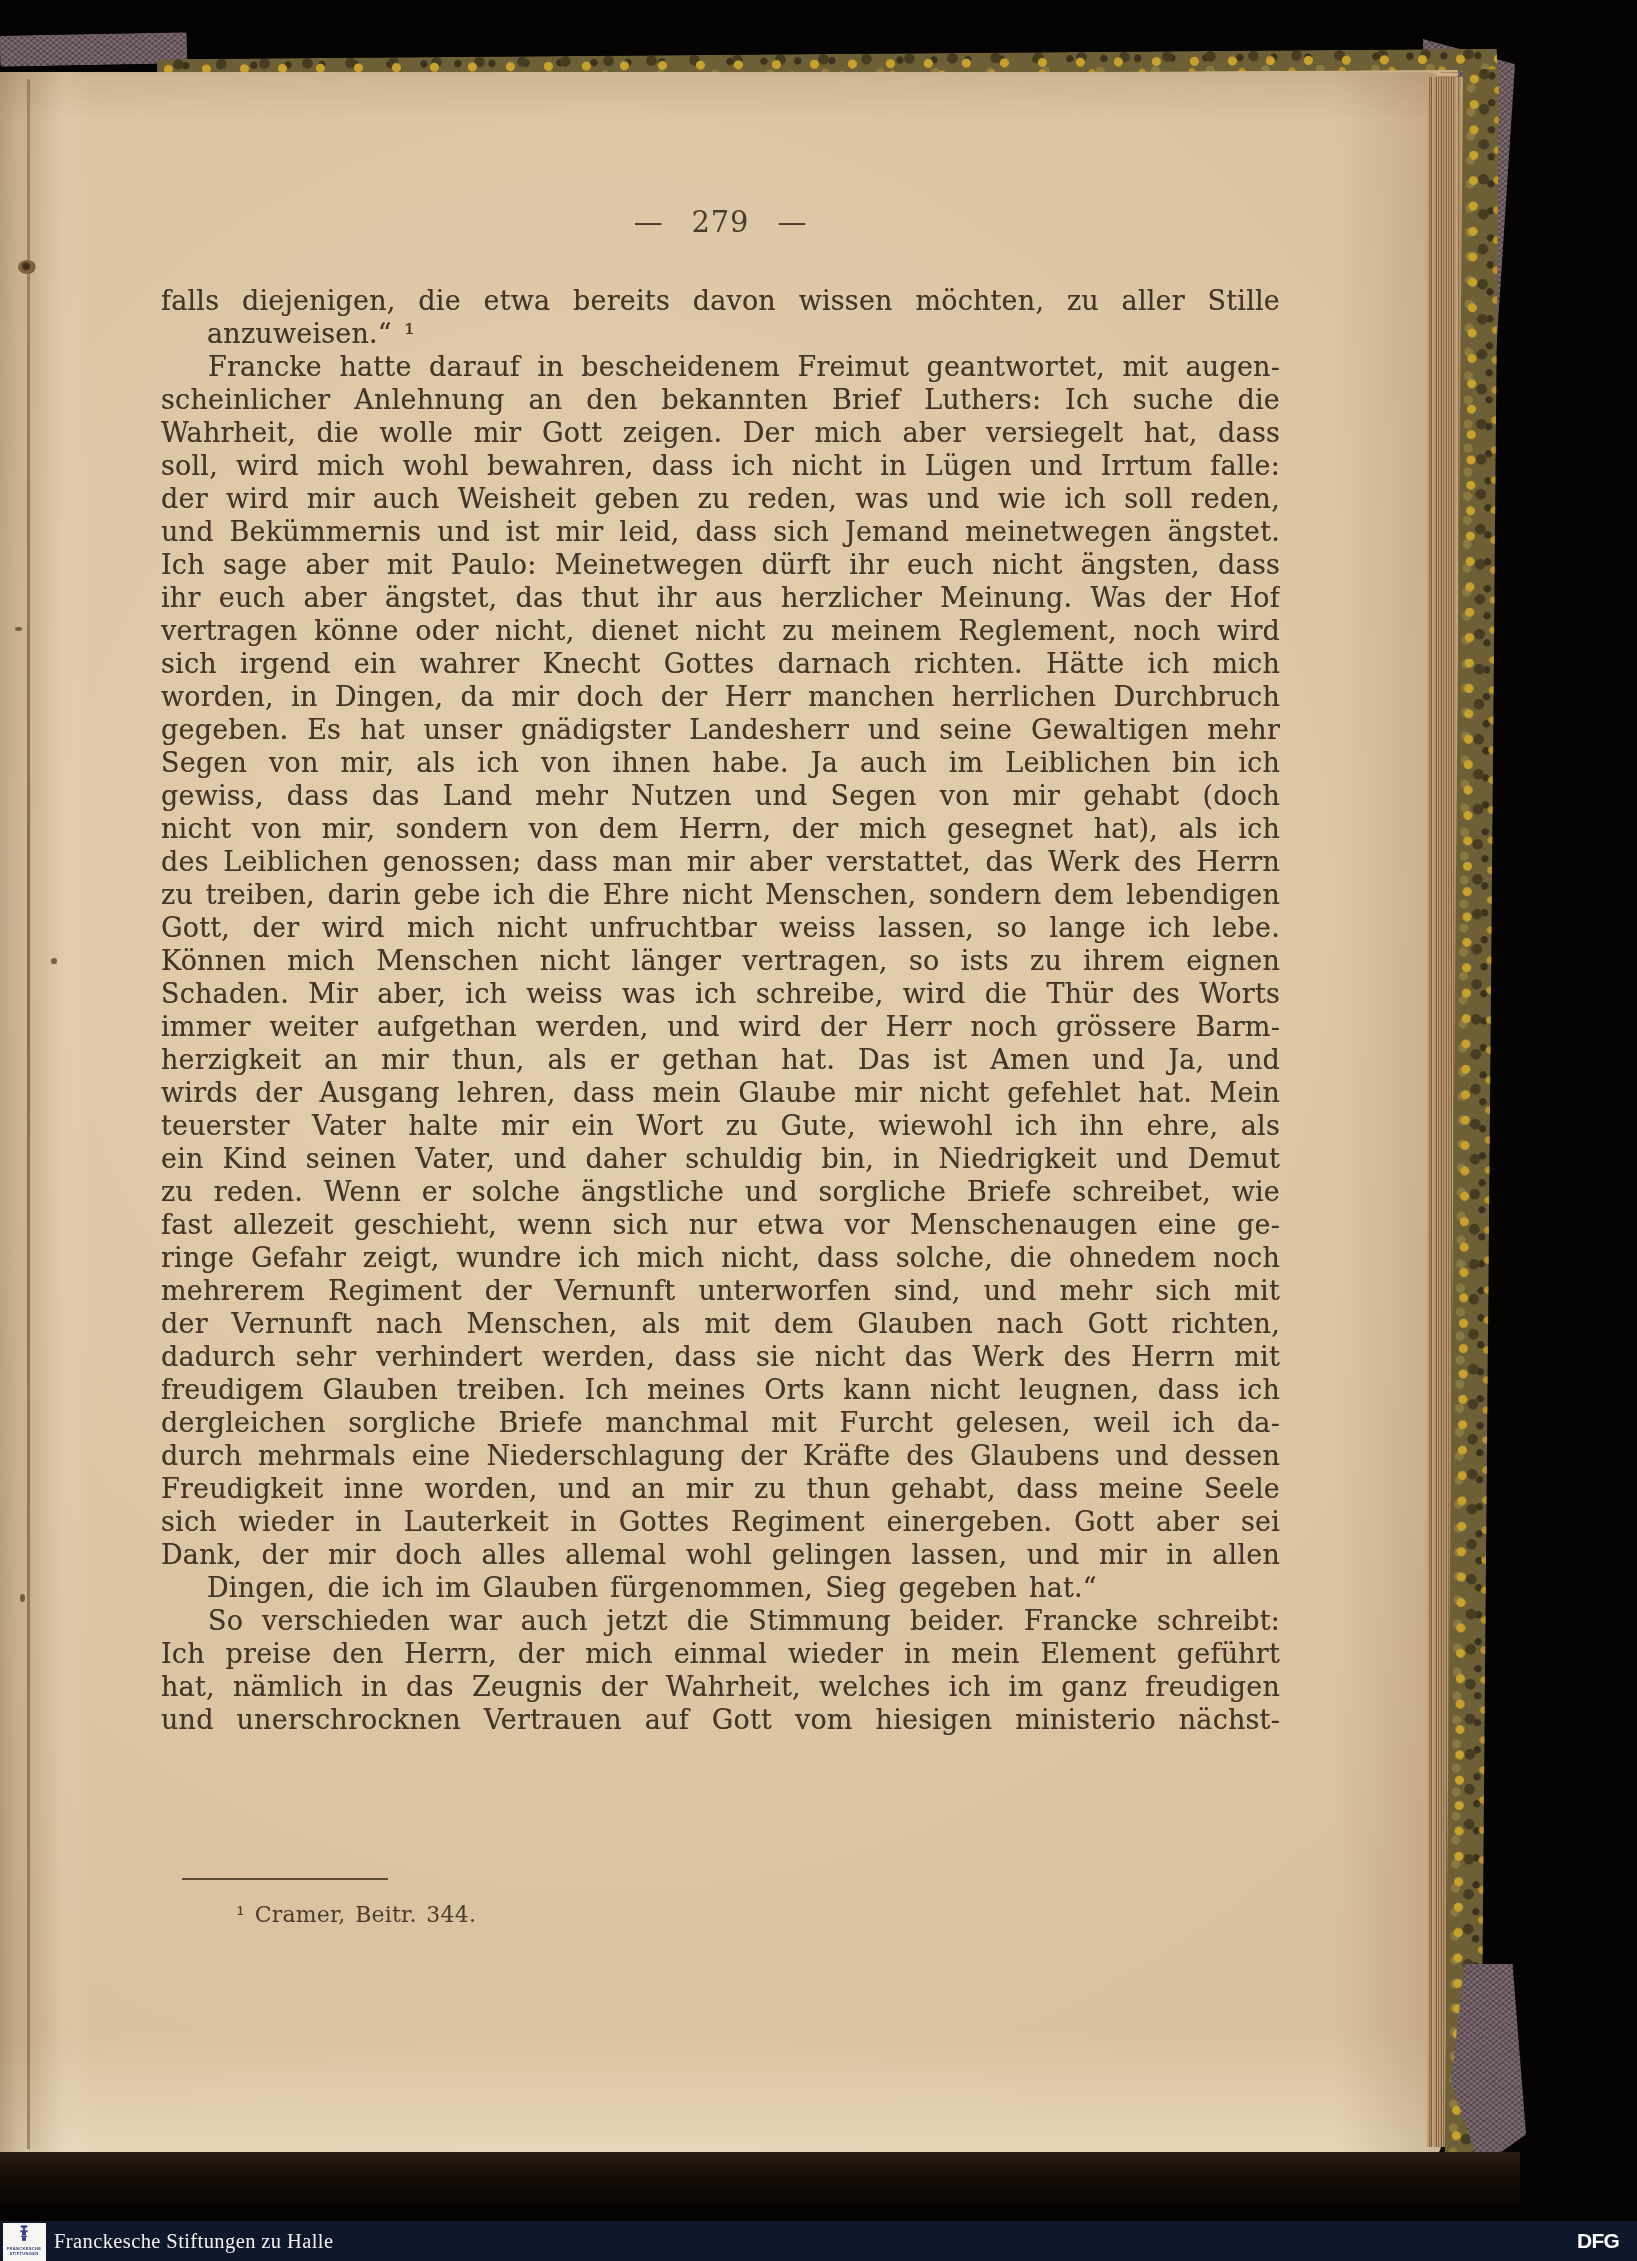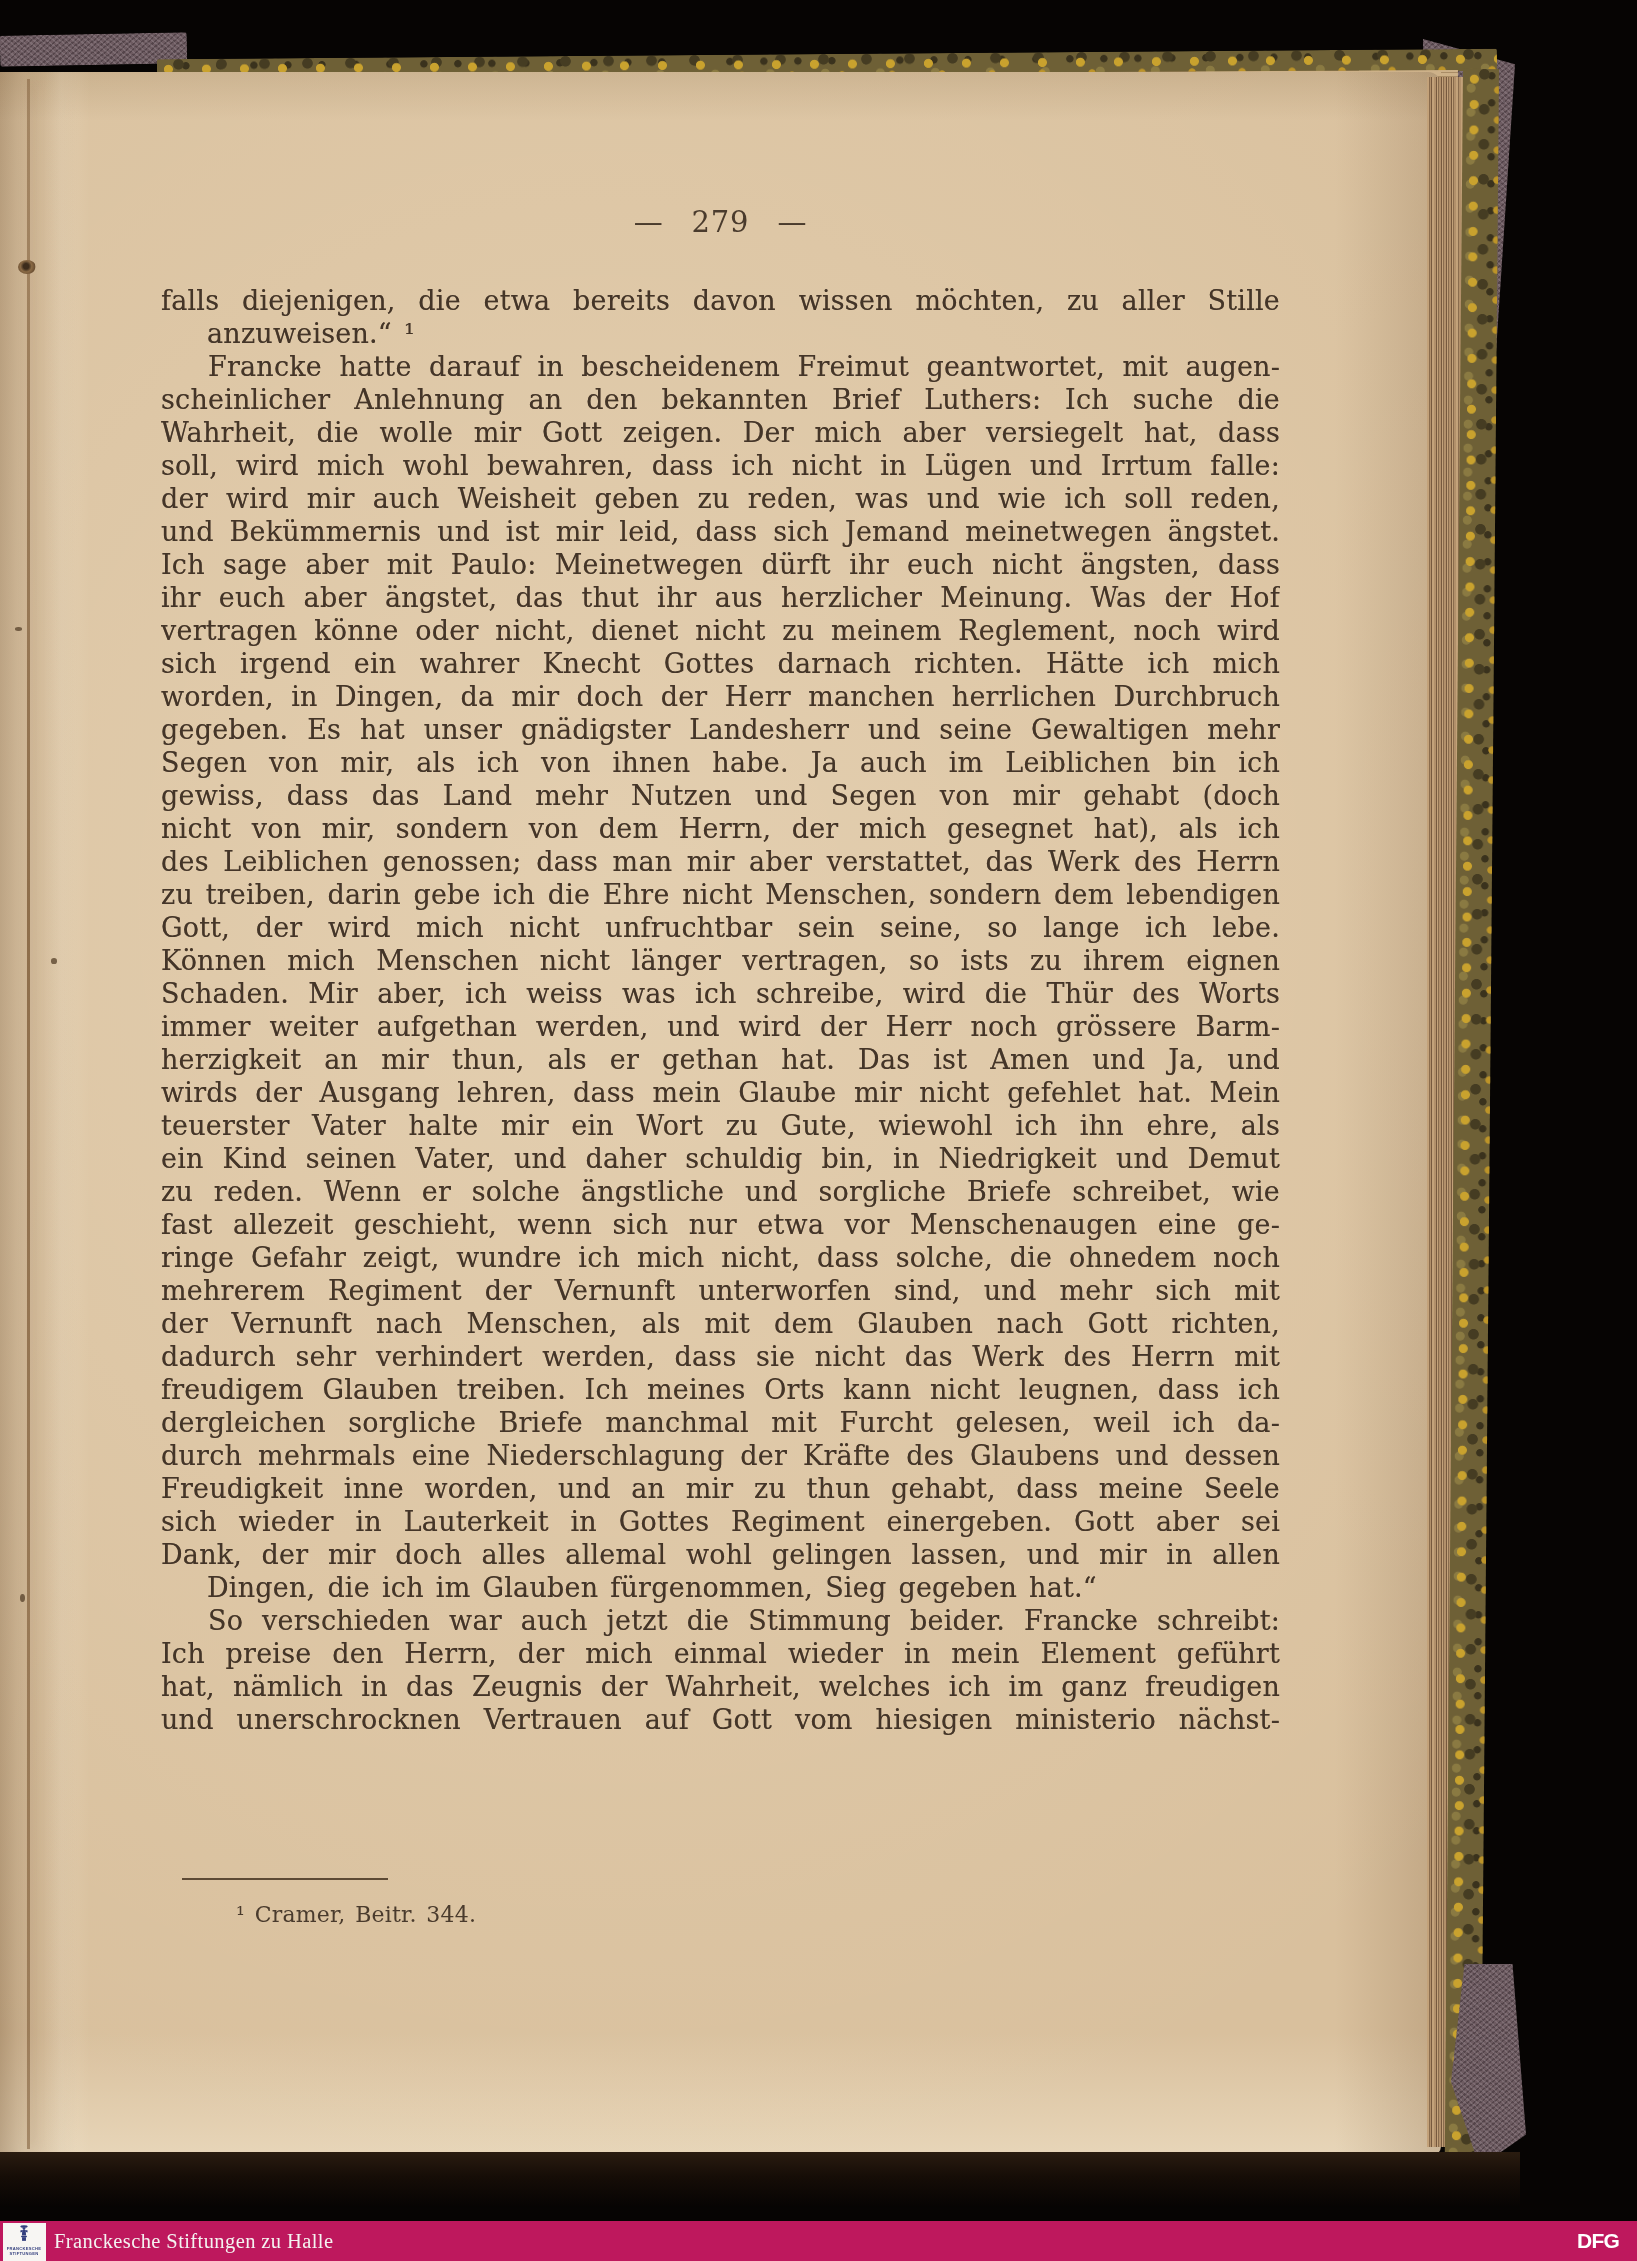--- a/index.html
+++ b/index.html
@@ -81,21 +81,21 @@
     text-shadow:0 0 0.5px rgba(68,53,40,0.55);
   }
   .text-line.indent{padding-left:47px;}
   .text-line.endline{text-align-last:left;margin-left:46px;}
   .footnote-rule{position:absolute;left:182px;top:1878px;width:206px;height:1.6px;background:#5d4a35;}
   .footnote{position:absolute;left:236px;top:1902px;font-size:22px;color:#4a3b2d;letter-spacing:0.2px;word-spacing:2.5px;}
 
   
   .footer-bar{
     position:absolute;left:0;top:2221px;width:1638px;height:40px;
-    background:#be185d;display:flex;align-items:center;
+    background:#0f172a;display:flex;align-items:center;
     font-family:"Liberation Serif", serif;
   }
   .logo-box{
     position:absolute;left:2.5px;top:1.6px;width:43px;height:38px;
     background:#f7f6f3;display:flex;flex-direction:column;align-items:center;justify-content:flex-start;
     padding-top:1.6px;box-sizing:border-box;
   }
   .logo-box .logo-text{
     font-family:"Liberation Sans", sans-serif;
     font-size:4.1px;line-height:4.9px;letter-spacing:0.3px;
@@ -144,21 +144,21 @@
       <div class="text-line">ihr euch aber ängstet, das thut ihr aus herzlicher Meinung. Was der Hof</div>
       <div class="text-line">vertragen könne oder nicht, dienet nicht zu meinem Reglement, noch wird</div>
       <div class="text-line">sich irgend ein wahrer Knecht Gottes darnach richten. Hätte ich mich</div>
       <div class="text-line">worden, in Dingen, da mir doch der Herr manchen herrlichen Durchbruch</div>
       <div class="text-line">gegeben. Es hat unser gnädigster Landesherr und seine Gewaltigen mehr</div>
       <div class="text-line">Segen von mir, als ich von ihnen habe. Ja auch im Leiblichen bin ich</div>
       <div class="text-line">gewiss, dass das Land mehr Nutzen und Segen von mir gehabt (doch</div>
       <div class="text-line">nicht von mir, sondern von dem Herrn, der mich gesegnet hat), als ich</div>
       <div class="text-line">des Leiblichen genossen; dass man mir aber verstattet, das Werk des Herrn</div>
       <div class="text-line">zu treiben, darin gebe ich die Ehre nicht Menschen, sondern dem lebendigen</div>
-      <div class="text-line">Gott, der wird mich nicht unfruchtbar sein seine, so lange ich lebe.</div>
+      <div class="text-line">Gott, der wird mich nicht unfruchtbar weiss lassen, so lange ich lebe.</div>
       <div class="text-line">Können mich Menschen nicht länger vertragen, so ists zu ihrem eignen</div>
       <div class="text-line">Schaden. Mir aber, ich weiss was ich schreibe, wird die Thür des Worts</div>
       <div class="text-line">immer weiter aufgethan werden, und wird der Herr noch grössere Barm-</div>
       <div class="text-line">herzigkeit an mir thun, als er gethan hat. Das ist Amen und Ja, und</div>
       <div class="text-line">wirds der Ausgang lehren, dass mein Glaube mir nicht gefehlet hat. Mein</div>
       <div class="text-line">teuerster Vater halte mir ein Wort zu Gute, wiewohl ich ihn ehre, als</div>
       <div class="text-line">ein Kind seinen Vater, und daher schuldig bin, in Niedrigkeit und Demut</div>
       <div class="text-line">zu reden. Wenn er solche ängstliche und sorgliche Briefe schreibet, wie</div>
       <div class="text-line">fast allezeit geschieht, wenn sich nur etwa vor Menschenaugen eine ge-</div>
       <div class="text-line">ringe Gefahr zeigt, wundre ich mich nicht, dass solche, die ohnedem noch</div>

